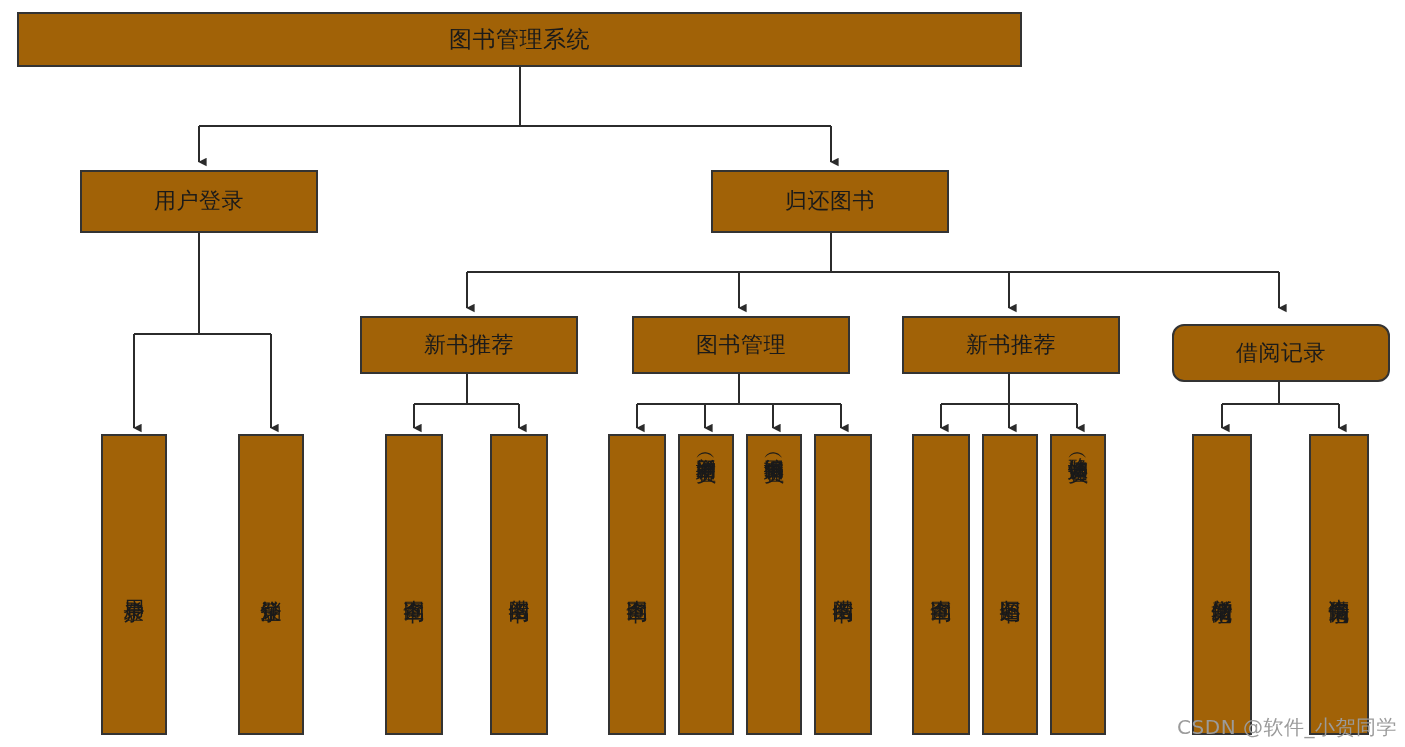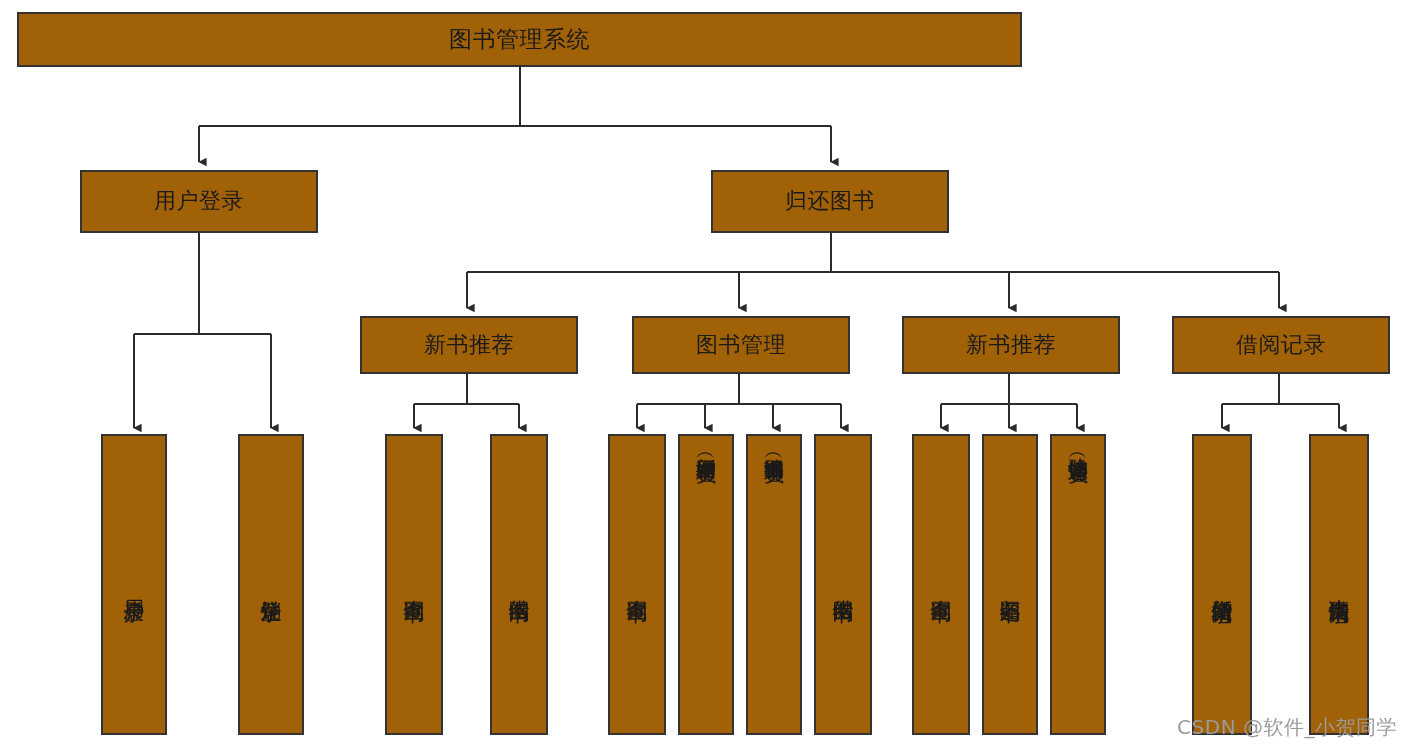--- a/index.html
+++ b/index.html
@@ -151,21 +151,21 @@
 
   <div class="node horizontal" style="left:360px; top:316px; width:218px; height:58px;">
     <span class="node-label">新书推荐</span>
   </div>
   <div class="node horizontal" style="left:632px; top:316px; width:218px; height:58px;">
     <span class="node-label">图书管理</span>
   </div>
   <div class="node horizontal" style="left:902px; top:316px; width:218px; height:58px;">
     <span class="node-label">新书推荐</span>
   </div>
-  <div class="node horizontal" style="left:1172px; top:316px; width:218px; height:58px;">
+  <div class="node horizontal" style="left:1172px; top:324px; width:218px; height:58px;border-radius:12px;">
     <span class="node-label">借阅记录</span>
   </div>
 
   <div class="node vertical center-text" style="left:101px; top:434px; width:66px; height:301px;">
     <span class="node-label">用户登录</span>
   </div>
   <div class="node vertical center-text" style="left:238px; top:434px; width:66px; height:301px;">
     <span class="node-label">注销登录</span>
   </div>
 

